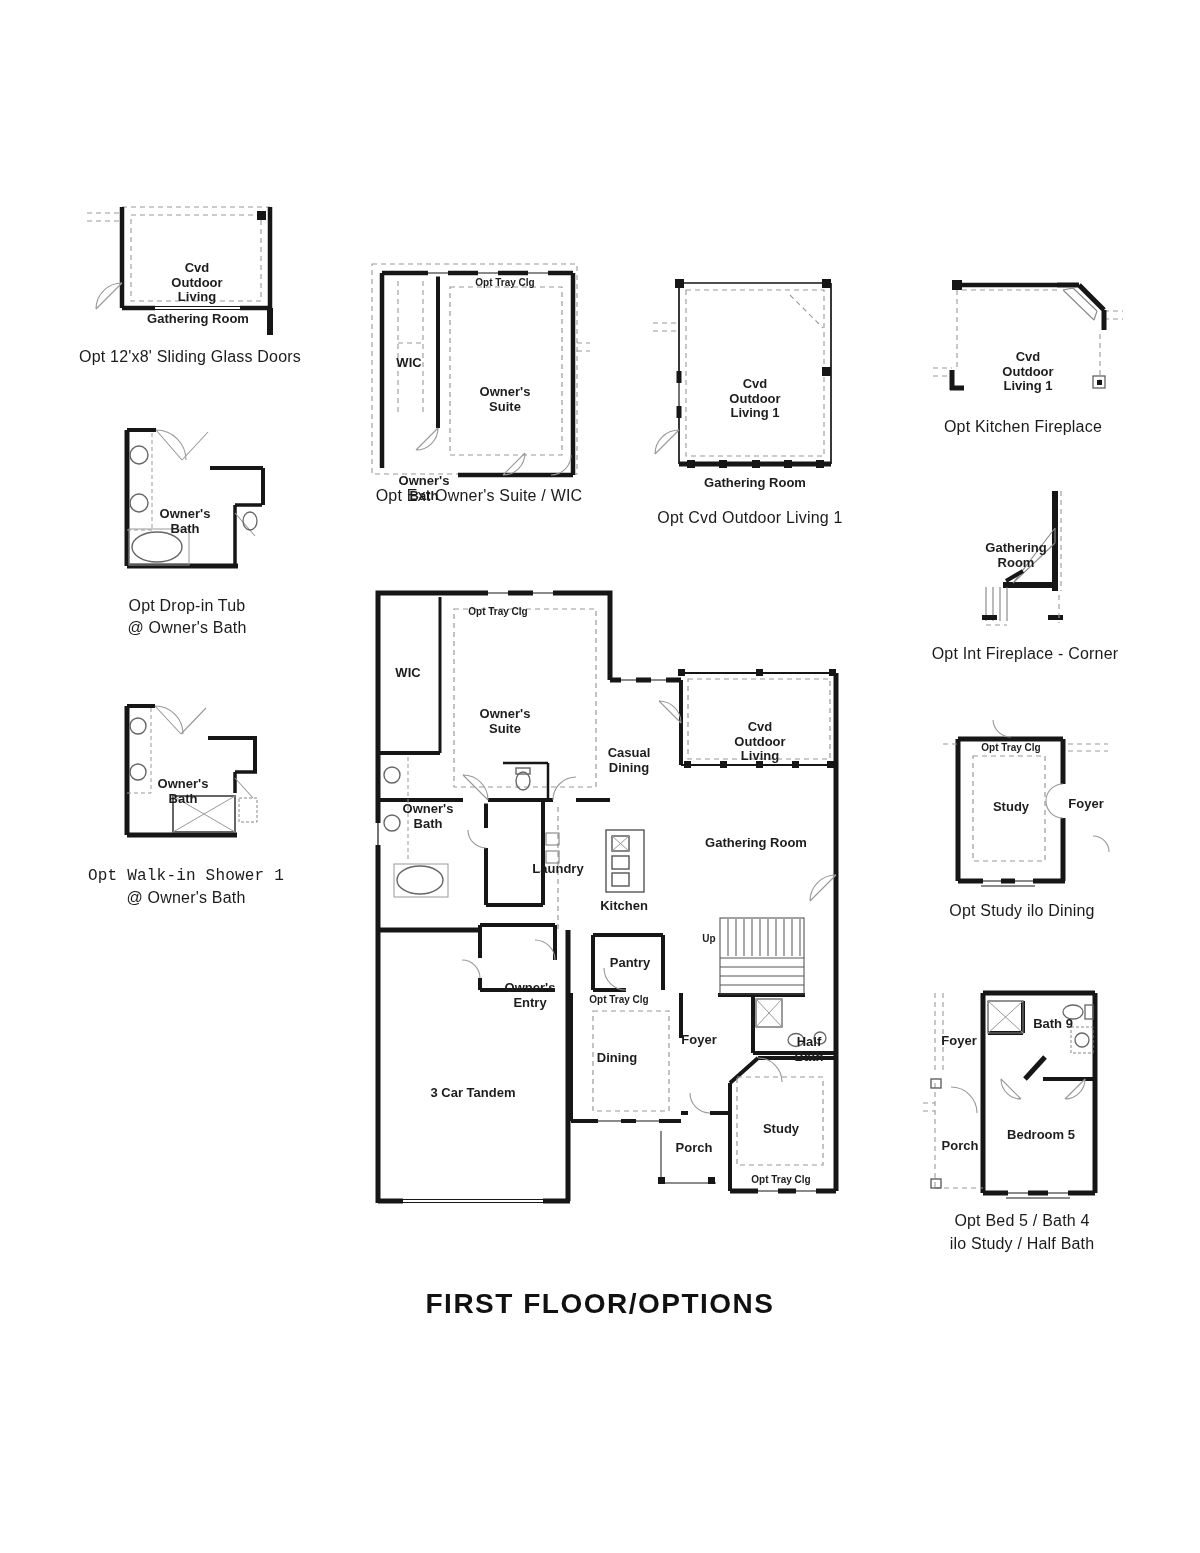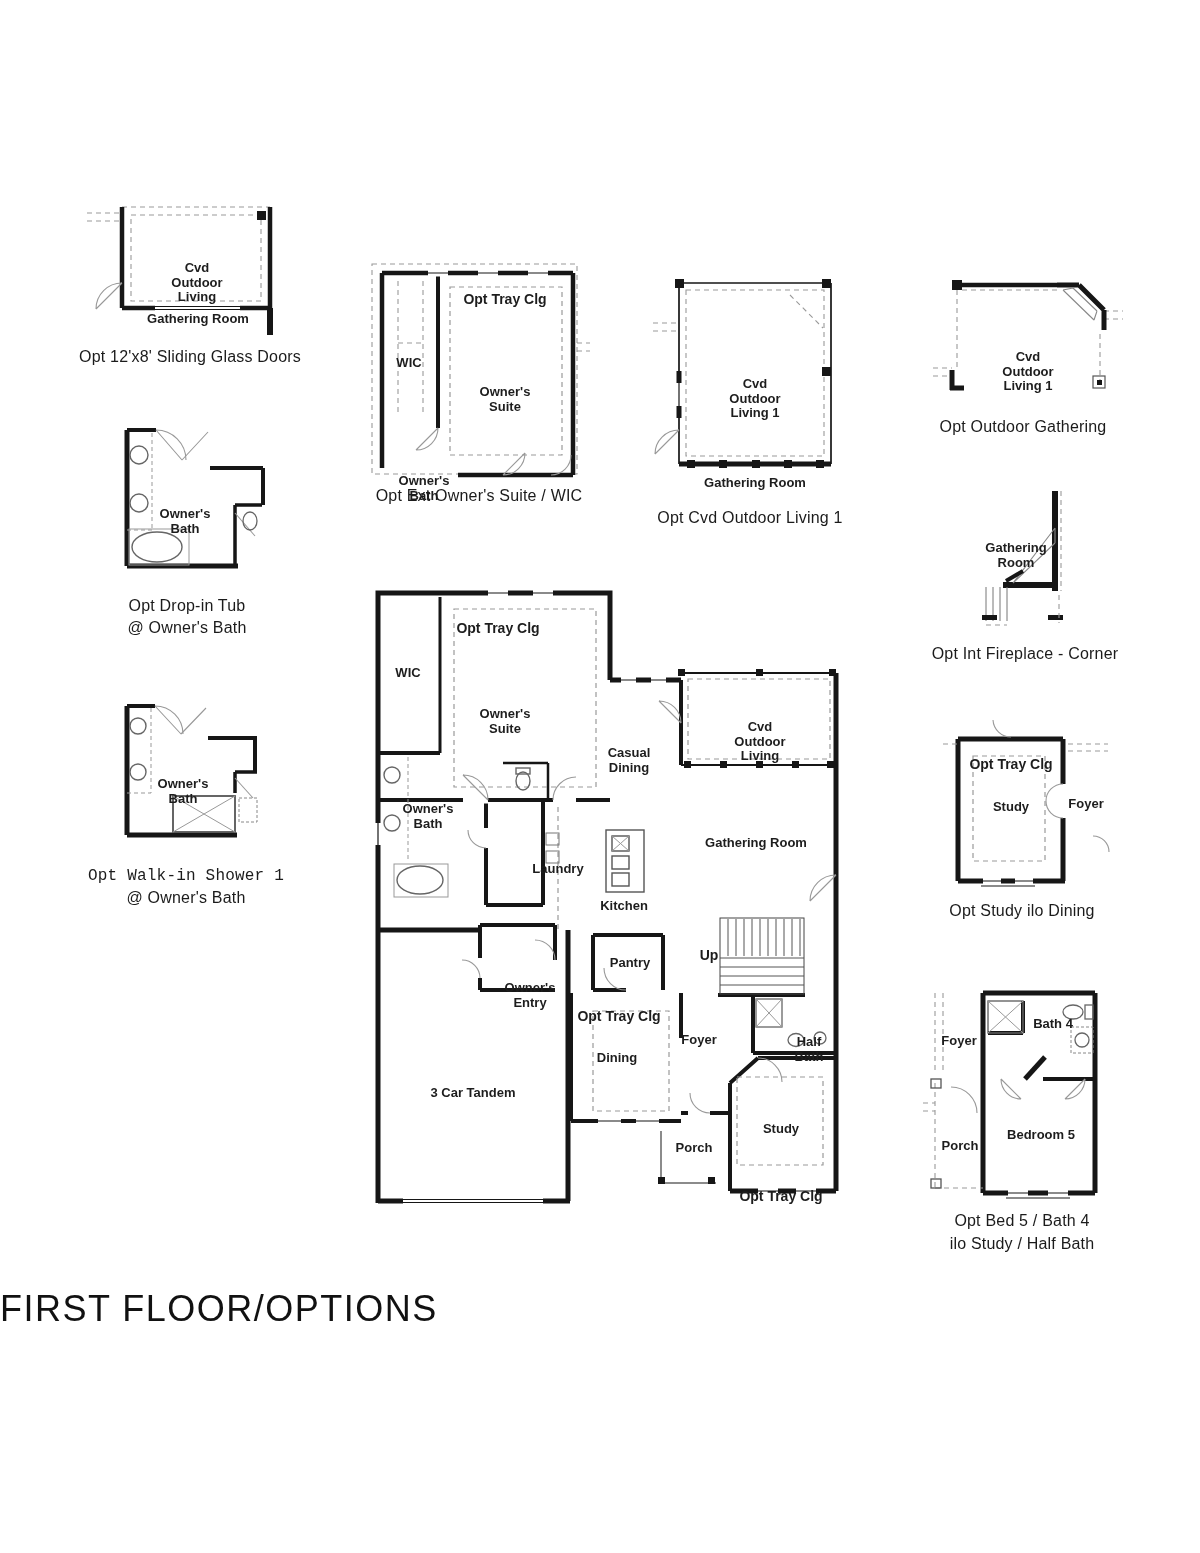--- a/index.html
+++ b/index.html
@@ -2,23 +2,23 @@
 <html><head>
 <meta charset="utf-8">
 <style>
   html,body{margin:0;padding:0;background:#fff;}
   body{width:1200px;height:1553px;position:relative;font-family:"Liberation Sans",sans-serif;color:#1c1c1c;overflow:hidden;}
   .sheet{position:absolute;inset:0;background:#fff;}
   .inset{position:absolute;}
   .inset svg,.mainplan svg{position:absolute;left:0;top:0;}
   .lbl{position:absolute;transform:translate(-50%,-50%);text-align:center;font-size:13px;font-weight:600;line-height:1.12;color:#1d1d1d;white-space:nowrap;}
   .lbl.wrap{white-space:normal;margin-top:31px;}
-  .lbl.sm{font-size:14px;font-weight:700;letter-spacing:0;margin-top:17px;}
+  .lbl.sm{font-size:10px;font-weight:700;letter-spacing:0;}
   .cap{position:absolute;transform:translateX(-50%);text-align:left;font-size:16px;font-weight:500;color:#1b1b1b;white-space:nowrap;letter-spacing:0.2px;}
-  .title{position:absolute;left:0;width:100%;font-size:36px;letter-spacing:1.5px;font-weight:400;color:#111;}
+  .title{position:absolute;left:0;width:100%;text-align:center;font-size:28px;letter-spacing:1.5px;font-weight:700;color:#111;}
 </style>
 </head>
 <body>
 
 <div class="sheet">
 
   <div class="inset" style="left:85px;top:195px;width:215px;height:178px;">
     <svg width="215" height="145">
       <g stroke="#9a9a9a" stroke-width="1.1" stroke-dasharray="5,4" fill="none">
         <path d="M37,12 H185 M2,18 H37 M2,26 H37"></path>
@@ -128,21 +128,21 @@
       <g stroke="#888" stroke-width="1.1" fill="none">
         <path d="M130,22 L161,52 M140,20 L164,43 M130,22 L140,20 M161,52 L164,43"></path>
       </g>
       <g>
         <rect x="19" y="12" width="10" height="10" fill="#161616"></rect>
         <rect x="160" y="108" width="12" height="12" fill="none" stroke="#555" stroke-width="1.2"></rect>
         <rect x="164" y="112" width="5" height="5" fill="#161616"></rect>
       </g>
     </svg>
     <span class="lbl wrap" style="left:95px;top:73px;width:62px;">Cvd Outdoor Living 1</span>
-    <div class="cap" style="left:90px;top:150px;">Opt Outdoor Gathering</div>
+    <div class="cap" style="left:90px;top:150px;">Opt Kitchen Fireplace</div>
   </div>
 
   <div class="inset" style="left:110px;top:418px;width:195px;height:230px;">
     <svg width="195" height="170">
       <g stroke="#161616" stroke-width="5" fill="none">
         <path d="M17,12 V148 M17,148 H128"></path>
         <path d="M17,12 H46 M100,50 H153 M153,50 V87" stroke-width="4"></path>
         <path d="M125,148 V87 M125,87 H152" stroke-width="3.5"></path>
       </g>
       <g stroke="#999" stroke-width="1.1" fill="none">
@@ -287,21 +287,21 @@
       </g>
       <g stroke="#9a9a9a" stroke-width="1.1" stroke-dasharray="5,4" fill="none">
         <path d="M12,10 V90 M20,10 V90 M12,100 V205 M12,205 H60 M0,120 H12 M0,128 H12"></path>
       </g>
       <g fill="none" stroke="#555" stroke-width="1.3">
         <rect x="8" y="96" width="10" height="9"></rect>
           <rect x="8" y="196" width="10" height="9"></rect>
       </g>
     </svg>
     <span class="lbl" style="left:36px;top:58px;">Foyer</span>
-    <span class="lbl" style="left:130px;top:41px;">Bath 4</span>
+    <span class="lbl" style="left:130px;top:41px;">Bath 9</span>
     <span class="lbl" style="left:118px;top:152px;">Bedroom 5</span>
     <span class="lbl" style="left:37px;top:163px;">Porch</span>
     <div class="cap" style="left:99px;top:229px;">Opt Bed 5 / Bath 4</div>
     <div class="cap" style="left:99px;top:252px;">ilo Study / Half Bath</div>
   </div>
 
   <div class="inset mainplan" style="left:368px;top:583px;width:485px;height:630px;">
     <svg width="485" height="630">
       <g stroke="#161616" stroke-width="5" fill="none">
         <path d="M10,620 V10 H242 V97"></path>

